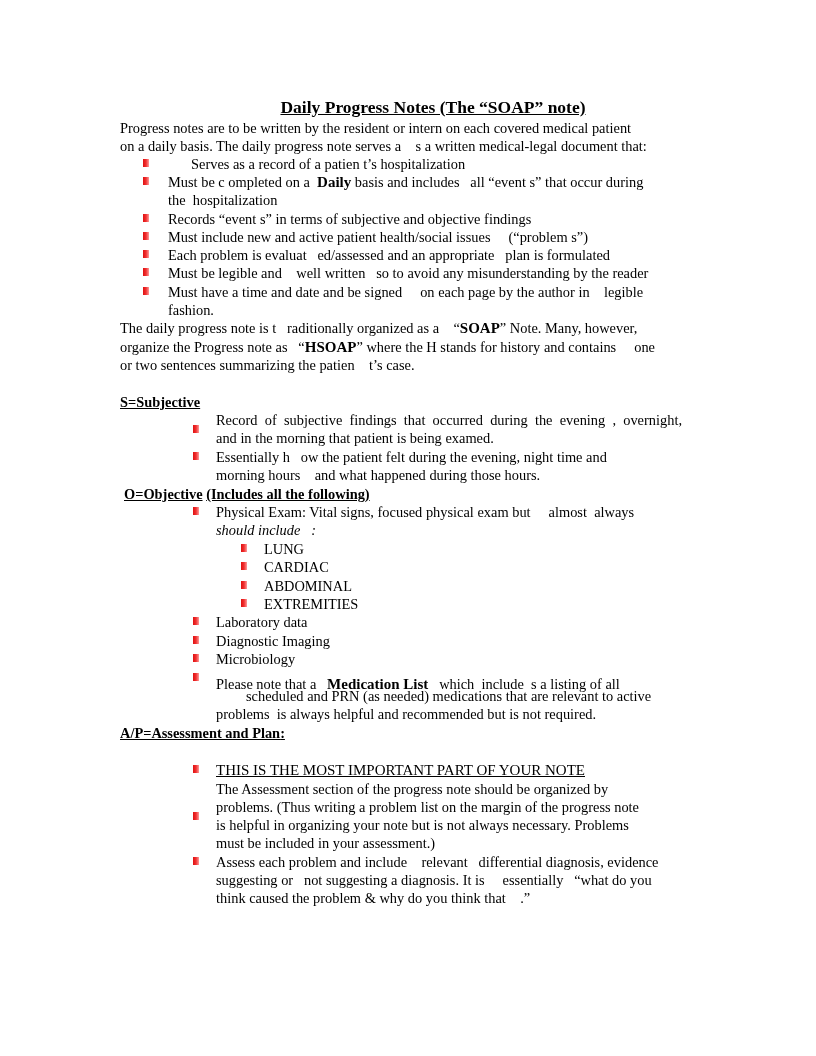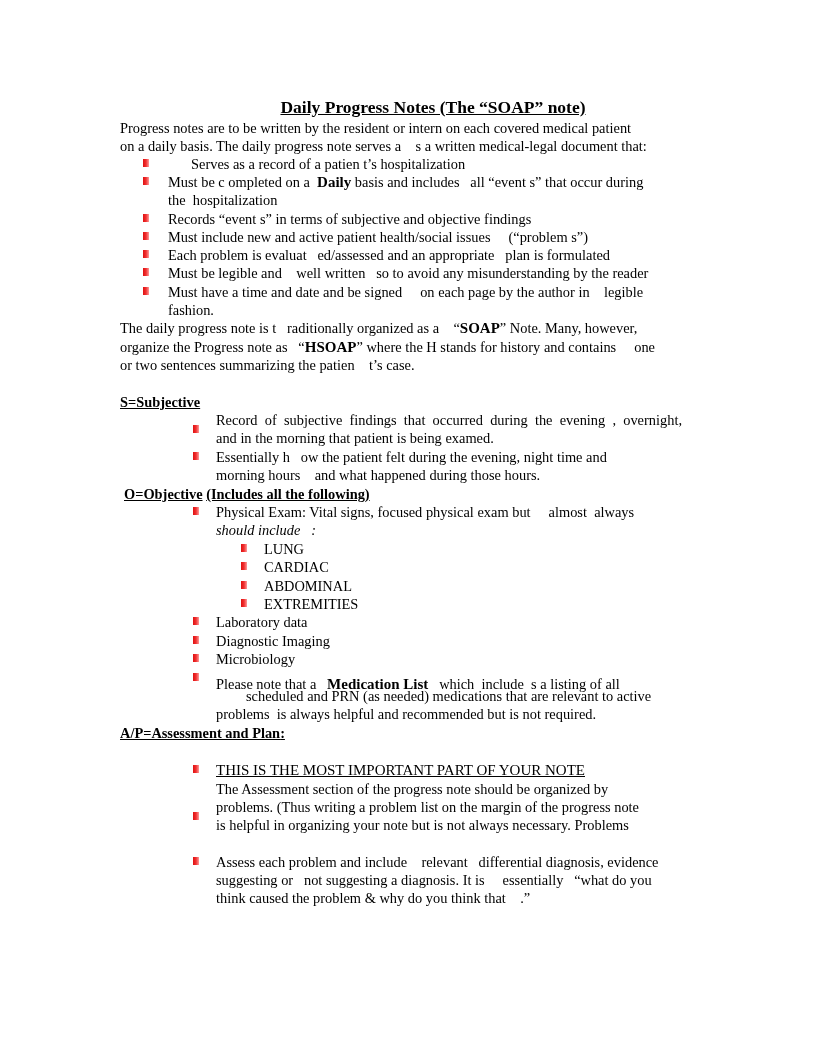--- a/index.html
+++ b/index.html
@@ -88,19 +88,20 @@
 
   <div class="ln" style="left:120px;top:724px;"><span class="hd">A/P=Assessment and Plan</span><span class="hd">:</span></div>
 
   <span class="bul" style="left:193px;top:765px;"></span>
   <div class="ln hd big" style="left:216px;top:761px;font-weight:normal;">THIS IS THE MOST IMPORTANT PART OF YOUR NOTE</div>
 
   <span class="bul" style="left:193px;top:812px;"></span>
   <div class="ln" style="left:216px;top:780px;">The Assessment section of the progress note should be organized by</div>
   <div class="ln" style="left:216px;top:798px;">problems. (Thus writing a problem list on the margin of the progress note</div>
   <div class="ln" style="left:216px;top:816px;">is helpful in organizing your note but is not always necessary. Problems</div>
+  <div class="ln" style="left:216px;top:834px;">must be included in your assessment.)</div>
 
   <span class="bul" style="left:193px;top:857px;"></span>
   <div class="ln" style="left:216px;top:853px;">Assess each problem and include    relevant   differential diagnosis, evidence</div>
   <div class="ln" style="left:216px;top:871px;">suggesting or   not suggesting a diagnosis. It is     essentially   “what do you</div>
   <div class="ln" style="left:216px;top:889px;">think caused the problem &amp; why do you think that    .”</div>
 
 </div>
 
 </body></html>

